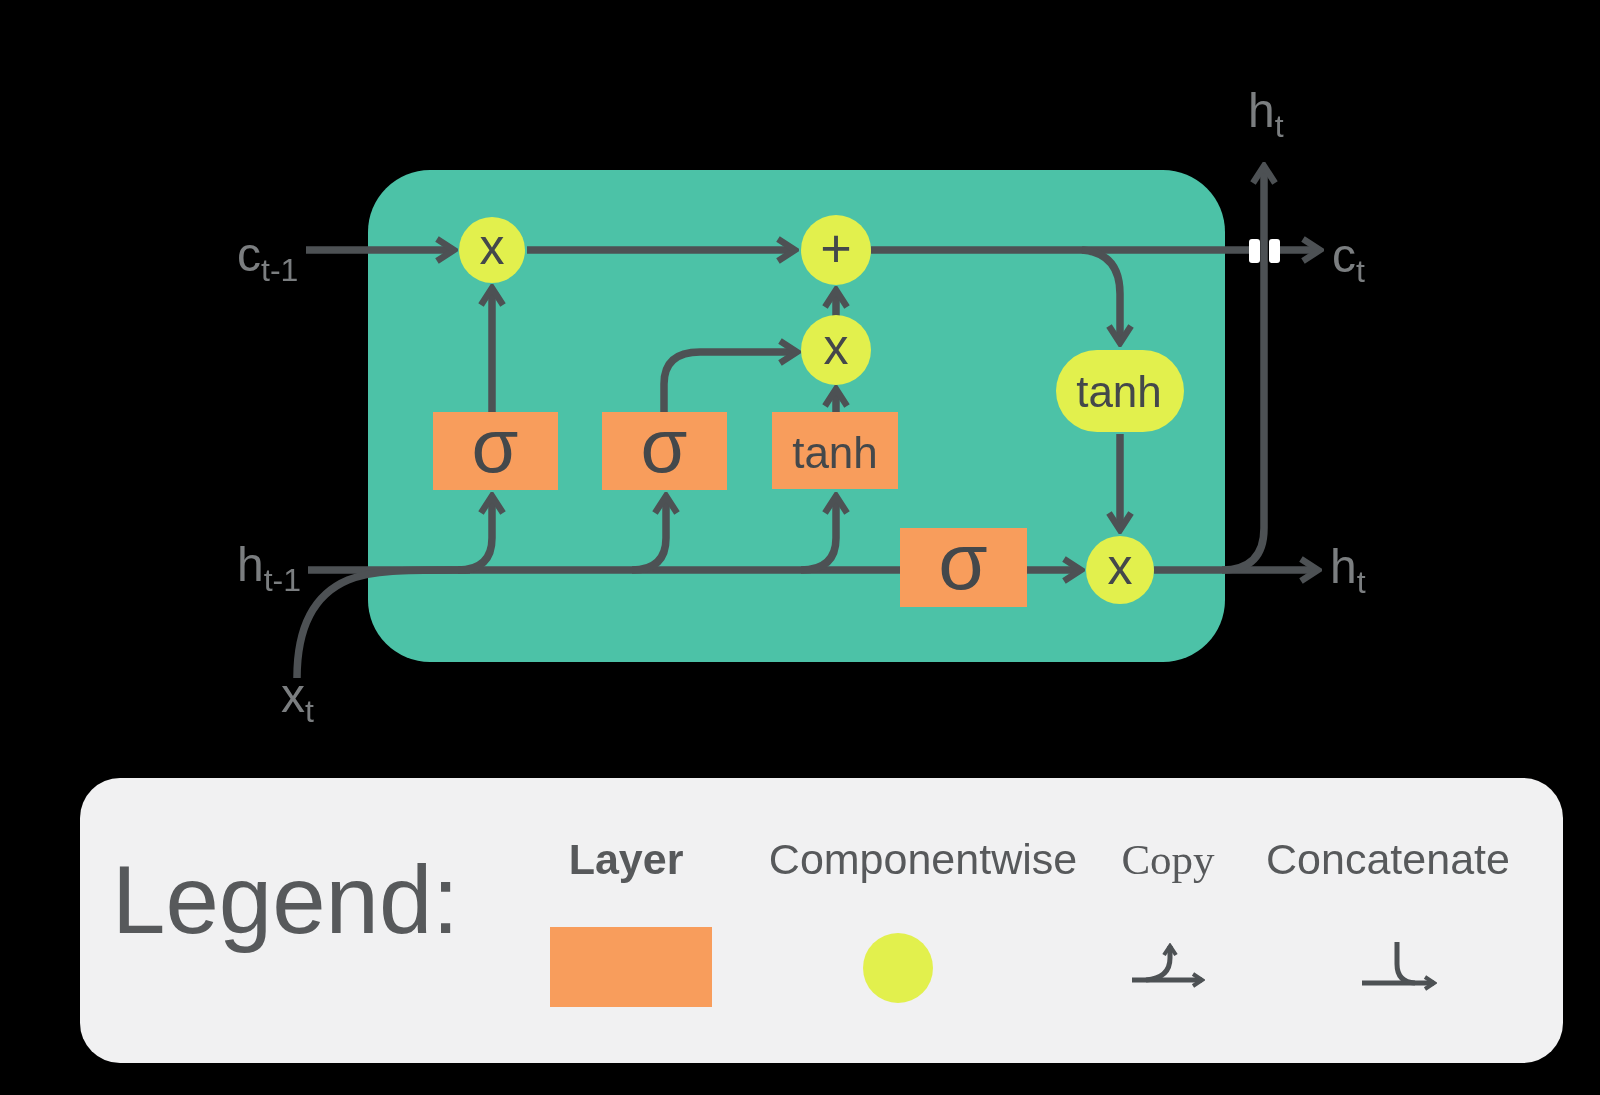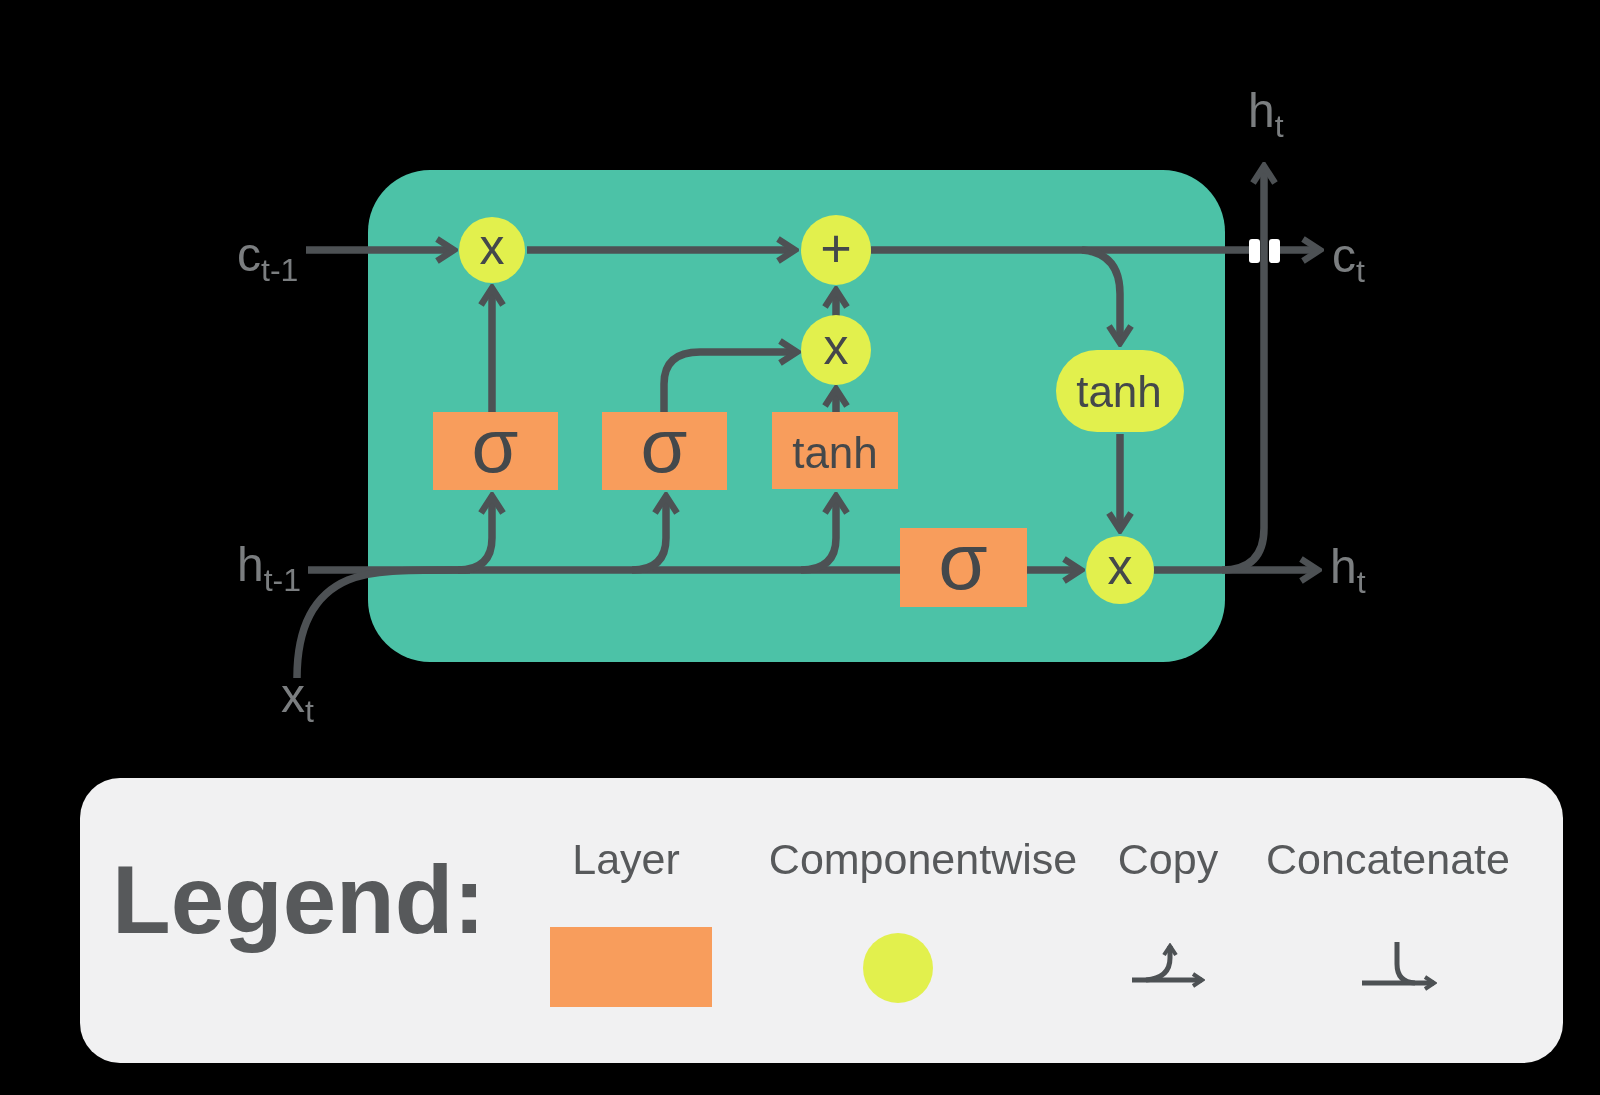--- a/index.html
+++ b/index.html
@@ -42,21 +42,20 @@
   .legend{
     position:absolute;left:80px;top:778px;
     width:1483px;height:285px;
     background:var(--legend-bg,#F1F1F2);
     border-radius:40px;
   }
   .legend-title{
     position:absolute;left:112px;top:852px;
     font-size:96px;line-height:1;
     color:var(--legend-text,#57595B);
-    font-weight:bold;
   }
   .legend-label{
     position:absolute;top:838px;
     transform:translateX(-50%);
     font-size:43px;line-height:1;
     color:var(--legend-text,#57595B);
     white-space:nowrap;
   }
   .swatch-layer{
     position:absolute;left:550px;top:927px;
@@ -132,23 +131,23 @@
     <text class="io-label" x="237" y="581"><tspan>h</tspan><tspan class="io-sub" dy="10">t-1</tspan></text>
     <text class="io-label" x="281" y="712"><tspan>x</tspan><tspan class="io-sub" dy="10">t</tspan></text>
     <text class="io-label" x="1332" y="272"><tspan>c</tspan><tspan class="io-sub" dy="10">t</tspan></text>
     <text class="io-label" x="1248" y="127"><tspan>h</tspan><tspan class="io-sub" dy="10">t</tspan></text>
     <text class="io-label" x="1330" y="583"><tspan>h</tspan><tspan class="io-sub" dy="10">t</tspan></text>
   </svg>
 
   <div class="legend"></div>
   <div class="legend-title">Legend:</div>
 
-  <div class="legend-label" style="left:626px;">Layer</div>
+  <div class="legend-label" style="left:626px;font-weight:bold;">Layer</div>
   <div class="legend-label" style="left:911px;margin-left:12px;">Componentwise</div>
-  <div class="legend-label" style="left:1168px;">Copy</div>
+  <div class="legend-label" style="left:1168px;font-family:Liberation Serif, serif;">Copy</div>
   <div class="legend-label" style="left:1388px;text-align:center;">Concatenate</div>
 
   <div class="swatch-layer"></div>
   <div class="swatch-circle"></div>
 
   <svg class="legend-icon" style="left:1128px;top:934px;" width="90" height="64" viewBox="0 0 90 64">
     <defs>
       <marker id="arrs" viewBox="0 0 14 16" markerWidth="14" markerHeight="16" refX="11" refY="8" orient="auto" markerUnits="userSpaceOnUse">
         <path class="arrowhead-small" d="M2,2 L11,8 L2,14"></path>
       </marker>

